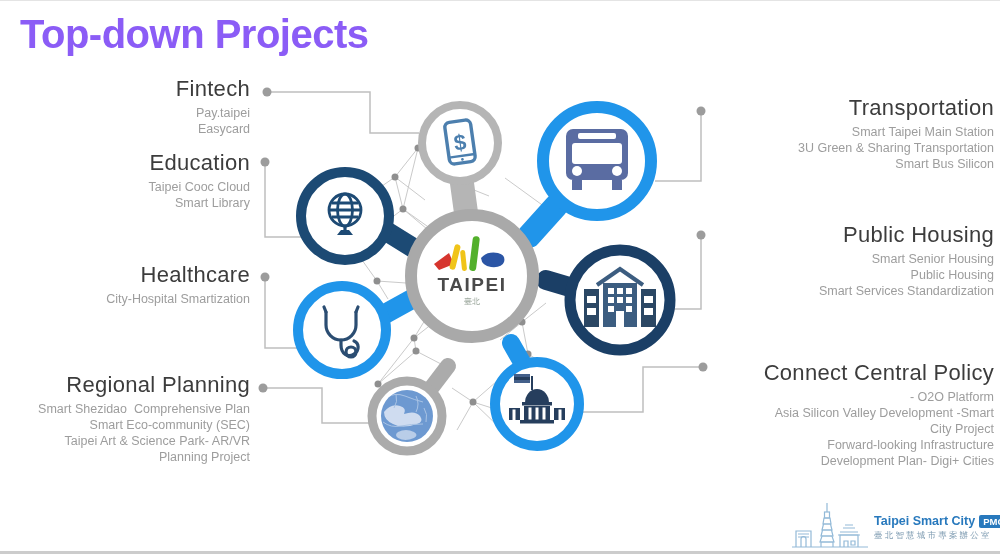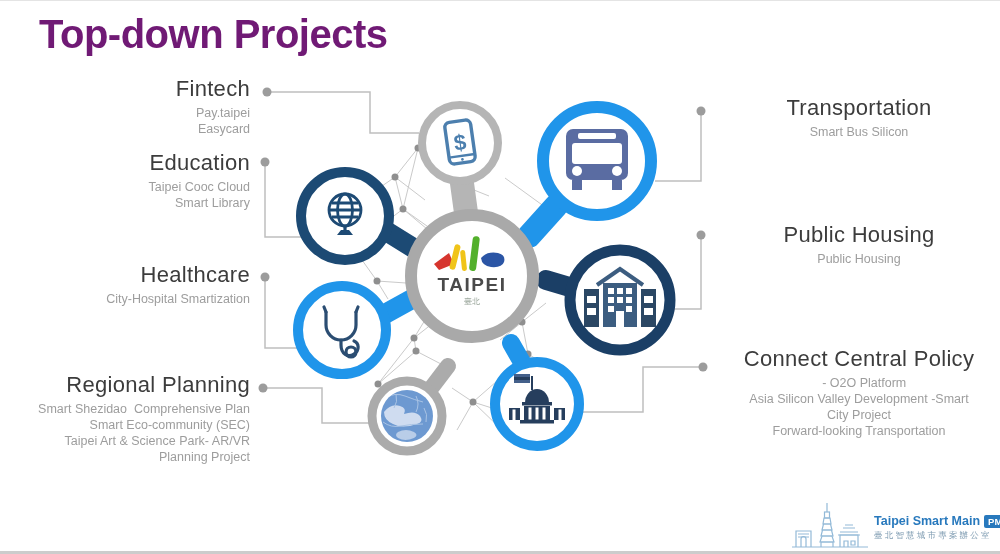--- a/index.html
+++ b/index.html
@@ -1,25 +1,25 @@
 <!DOCTYPE html>
 <html><head>
 <meta charset="utf-8">
 <style>
   html,body{margin:0;padding:0;background:#fff;}
   .stage{position:relative;width:1000px;height:554px;background:#ffffff;overflow:hidden;
          font-family:"Liberation Sans",sans-serif;}
   .edge-top{position:absolute;top:0;left:0;right:0;height:1px;background:#e4e4e4;}
   .edge-bottom{position:absolute;bottom:0;left:0;right:0;height:3px;background:#cccccc;}
   .title{position:absolute;left:20px;top:12px;font-size:40px;font-weight:700;
-         color:#701a75;letter-spacing:-0.5px;z-index:3;margin-left:19px;}
+         color:#8b5cf6;letter-spacing:-0.5px;z-index:3;}
   .diagram{position:absolute;left:0;top:0;z-index:1;}
   .cat{position:absolute;z-index:2;}
   .cat.leftside{right:750px;width:320px;text-align:right;}
-  .cat.rightside{left:724px;width:270px;text-align:center;}
+  .cat.rightside{left:724px;width:270px;text-align:right;}
   .cat-title{font-size:22px;font-weight:400;color:#3c3c3c;line-height:27px;letter-spacing:0.3px;}
   .cat-item{font-size:12.5px;color:#9d9d9d;line-height:15px;white-space:pre;margin-top:1px;}
   .cat .cat-title{margin-bottom:4px;}
   .footer{position:absolute;left:790px;top:497px;width:206px;height:54px;display:flex;
           align-items:flex-end;z-index:2;}
   .footer .sky{flex:0 0 auto;}
   .footer .ftext{margin-left:4px;padding-bottom:9px;}
   .brandrow{display:flex;align-items:center;gap:4px;}
   .brand{font-size:12.5px;font-weight:700;color:#2879bd;white-space:nowrap;}
   .badge{background:#2879bd;color:#ffffff;font-size:9.5px;font-weight:700;
@@ -52,32 +52,37 @@
   <div class="cat leftside" style="top:371px">
     <div class="cat-title">Regional Planning</div>
     <div class="cat-item">Smart Shezidao  Comprehensive Plan</div>
     <div class="cat-item">Smart Eco-community (SEC)</div>
     <div class="cat-item">Taipei Art &amp; Science Park- AR/VR</div>
     <div class="cat-item">Planning Project</div>
   </div>
 
   <div class="cat rightside" style="top:94px">
     <div class="cat-title">Transportation</div>
+    <div class="cat-item">Smart Taipei Main Station</div>
+    <div class="cat-item">3U Green &amp; Sharing Transportation</div>
     <div class="cat-item">Smart Bus Silicon</div>
   </div>
   <div class="cat rightside" style="top:221px">
     <div class="cat-title">Public Housing</div>
+    <div class="cat-item">Smart Senior Housing</div>
     <div class="cat-item">Public Housing</div>
-  </div>
-  <div class="cat rightside" style="top:345px">
+    <div class="cat-item">Smart Services Standardization</div>
+  </div>
+  <div class="cat rightside" style="top:359px">
     <div class="cat-title">Connect Central Policy</div>
     <div class="cat-item">   - O2O Platform</div>
     <div class="cat-item">Asia Silicon Valley Development -Smart</div>
     <div class="cat-item">City Project</div>
-    <div class="cat-item">Forward-looking Transportation</div>
+    <div class="cat-item">Forward-looking Infrastructure</div>
+    <div class="cat-item">Development Plan- Digi+ Cities</div>
   </div>
 
   <svg class="diagram" width="1000" height="554" viewBox="0 0 1000 554">
 
     <g stroke="#cacaca" stroke-width="1" fill="none">
       <path d="M418,148 L395,177 M395,177 L403,209 M418,148 L403,209 M418,148 L447,175
                M418,148 L441,128 M395,177 L372,193 M395,177 L425,200 M403,209 L427,229
                M403,209 L382,225 M418,148 L464,186 M403,209 L441,236
                M545,207 L523,236 M545,207 L505,178 M545,207 L536,232 M464,186 L489,196
                M377,281 L362,260 M377,281 L406,283 M377,281 L388,299
@@ -252,19 +257,19 @@
         <rect x="34.5" y="15" width="5" height="6"></rect>
         <line x1="37" y1="15" x2="37" y2="6"></line>
         <path d="M50,50 v-12 h18 v12"></path>
         <path d="M48,38 h22 M50,35 h18 M53,31 h12 M55,28 h8"></path>
         <path d="M54,50 v-6 h4 v6 M61,44 h4 v4 h-4 Z"></path>
         <line x1="2" y1="50" x2="78" y2="50"></line>
       </g>
     </svg>
     <div class="ftext">
       <div class="brandrow">
-        <span class="brand">Taipei Smart Main</span>
+        <span class="brand">Taipei Smart City</span>
         <span class="badge">PMO</span>
       </div>
       <div class="brandzh">臺北智慧城市專案辦公室</div>
     </div>
   </div>
 </div>
 
 </body></html>

